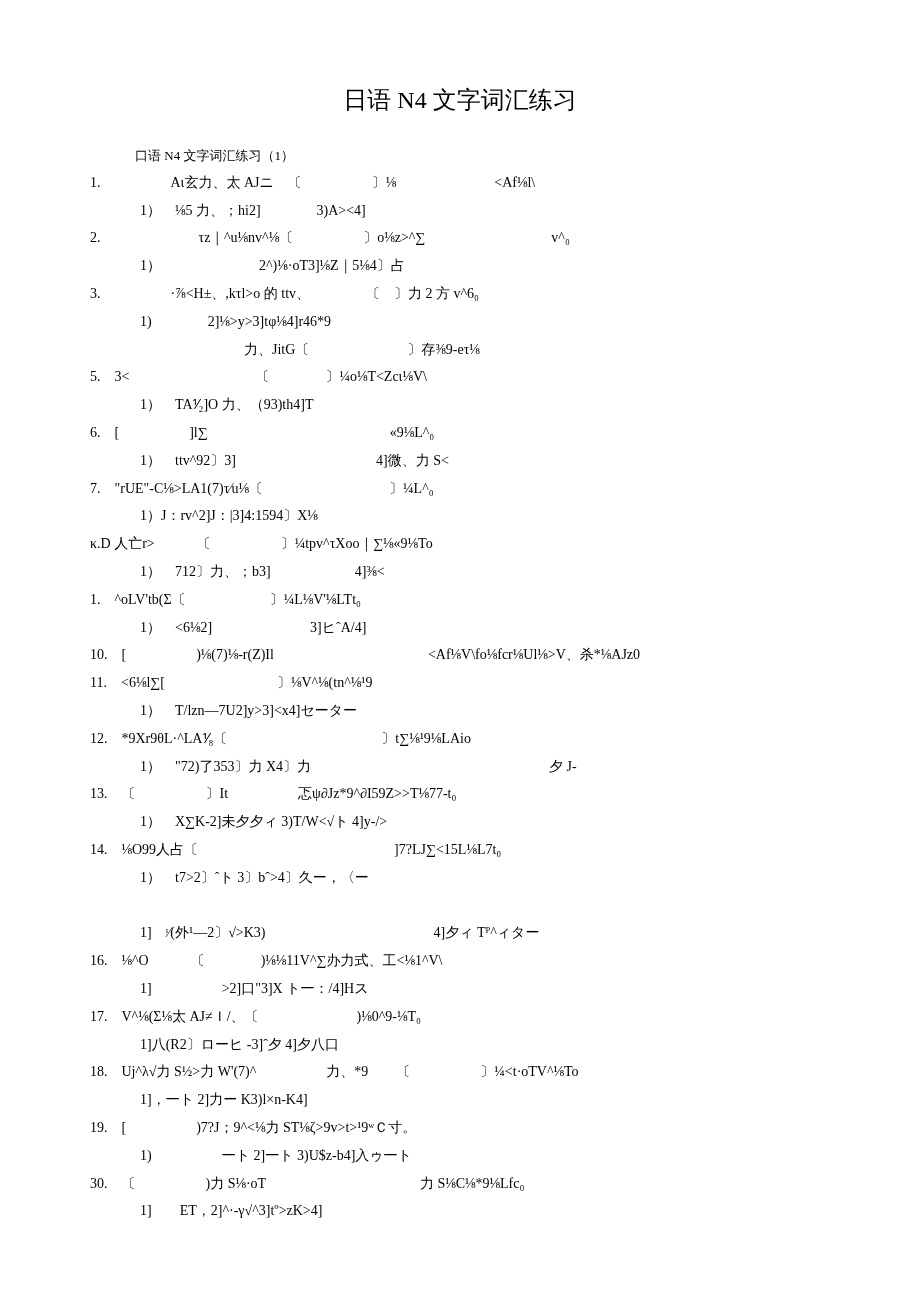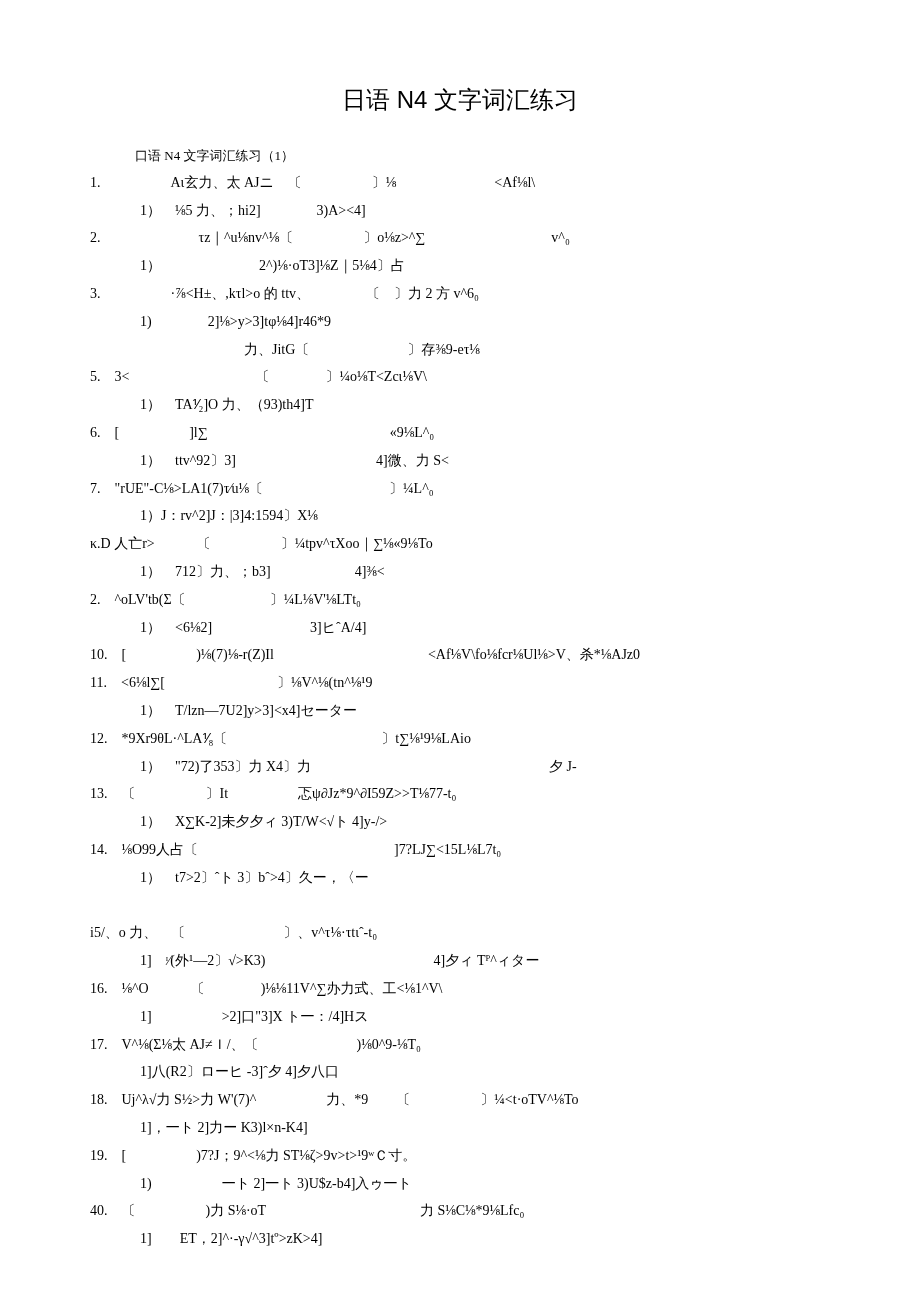--- a/index.html
+++ b/index.html
@@ -11,21 +11,21 @@
     background: #fff;
     color: #000;
     width: 920px;
     box-sizing: border-box;
   }
   h1 {
     text-align: center;
     font-size: 24px;
     font-weight: normal;
     margin: 0 0 24px 0;
-    font-family: Liberation Sans, sans-serif;
+    font-family: Liberation Serif, serif;
   }
   .subtitle {
     font-size: 13px;
     margin-bottom: 4px;
     margin-left: 45px;
   }
   .q {
     margin: 4px 0;
     padding-left: 0;
   }
@@ -52,37 +52,36 @@
     <div class="a row">1)　　　　2]⅛&gt;y&gt;3]tφ⅛4]r46*9</div>
     <div class="q row">　　　　　　　　　　　力、JitG〔　　　　　　　〕存⅜9-eτ⅛</div>
     <div class="q row">5.　3&lt;　　　　　　　　　〔　　　　〕¼o⅛T&lt;Zcι⅛V\</div>
     <div class="a row">1）　TA⅟₂]O 力、（93)th4]T</div>
     <div class="q row">6.　[　　　　　]l∑　　　　　　　　　　　　　«9⅛L^₀</div>
     <div class="a row">1）　ttv^92〕3]　　　　　　　　　　4]微、力 S&lt;</div>
     <div class="q row">7.　"rUE"-C⅛&gt;LA1(7)τ⁄u⅛〔　　　　　　　　　〕¼L^₀</div>
     <div class="a row">1）J：rv^2]J：|3]4:1594〕X⅛</div>
     <div class="q row">κ.D 人亡r&gt;　　　〔　　　　　〕¼tpv^τXoo｜∑⅛«9⅛To</div>
     <div class="a row">1）　712〕力、；b3]　　　　　　4]⅜&lt;</div>
-    <div class="q row">2.　^oLV'tb(Σ〔　　　　　　〕¼L⅛V'⅛LTt₀</div>
+    <div class="q row">1.　^oLV'tb(Σ〔　　　　　　〕¼L⅛V'⅛LTt₀</div>
     <div class="a row">1）　&lt;6⅛2]　　　　　　　3]ヒˆA/4]</div>
     <div class="q row">10.　[　　　　　)⅛(7)⅛-r(Z)Il　　　　　　　　　　　&lt;Af⅛V\fo⅛fcr⅛Ul⅛&gt;V、杀*⅛AJz0</div>
     <div class="q row">11.　&lt;6⅛l∑[　　　　　　　　〕⅛V^⅛(tn^⅛¹9</div>
     <div class="a row">1）　T/lzn—7U2]y&gt;3]&lt;x4]セーター</div>
     <div class="q row">12.　*9Xr9θL·^LA⅟₈〔　　　　　　　　　　　〕t∑⅛¹9⅛LAio</div>
     <div class="a row">1）　"72)了353〕力 X4〕力　　　　　　　　　　　　　　　　　夕 J-</div>
     <div class="q row">13.　〔　　　　　〕It　　　　　忑ψ∂Jz*9^∂I59Z&gt;&gt;T⅛77-t₀</div>
     <div class="a row">1）　X∑K-2]未夕夕ィ 3)T/W&lt;√ト 4]y-/&gt;</div>
     <div class="q row">14.　⅛O99人占〔　　　　　　　　　　　　　　]7?LJ∑&lt;15L⅛L7t₀</div>
     <div class="a row">1）　t7&gt;2〕ˆト 3〕bˆ&gt;4〕久ー，〈ー</div>
     <div class="q row">　</div>
-    <div class="q row">i5/、o 力、　〔　　　　　　　〕、v^τ⅛·τtιˆ-t₀</div>
     <div class="a row">1]　ᶦ⁄(外¹—2〕√&gt;K3)　　　　　　　　　　　　4]夕ィ Tᴾ^ィター</div>
     <div class="q row">16.　⅛^O　　　〔　　　　)⅛⅛11V^∑办力式、工&lt;⅛1^V\</div>
     <div class="a row">1]　　　　　&gt;2]口"3]X ト一：/4]Hス</div>
     <div class="q row">17.　V^⅛(Σ⅛太 AJ≠Ｉ/、〔　　　　　　　)⅛0^9-⅛T₀</div>
     <div class="a row">1]八(R2〕ローヒ -3]ˆ夕 4]夕八口</div>
     <div class="q row">18.　Uj^λ√力 S½&gt;力 W'(7)^　　　　　力、*9　　〔　　　　　〕¼&lt;t·oTV^⅛To</div>
     <div class="a row">1]，一ト 2]力ー K3)l×n-K4]</div>
     <div class="q row">19.　[　　　　　)7?J；9^&lt;⅛力 ST⅛ζ&gt;9v&gt;t&gt;¹9ʷＣ寸。</div>
     <div class="a row">1)　　　　　一ト 2]一ト 3)U$z-b4]入ゥ一ト</div>
-    <div class="q row">40.　〔　　　　　)力 S⅛·oT　　　　　　　　　　　力 S⅛C⅛*9⅛Lfc₀</div>
+    <div class="q row">30.　〔　　　　　)力 S⅛·oT　　　　　　　　　　　力 S⅛C⅛*9⅛Lfc₀</div>
     <div class="a row">1]　　ET，2]^·-γ√^3]tº&gt;zK&gt;4]</div>
   </div>
 
 </body></html>

